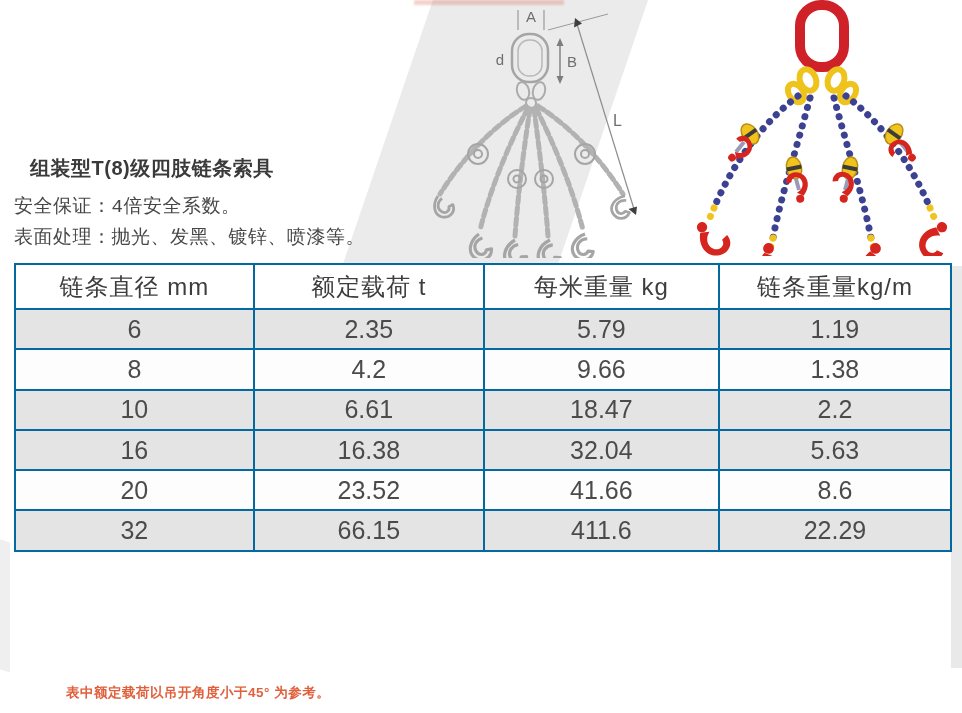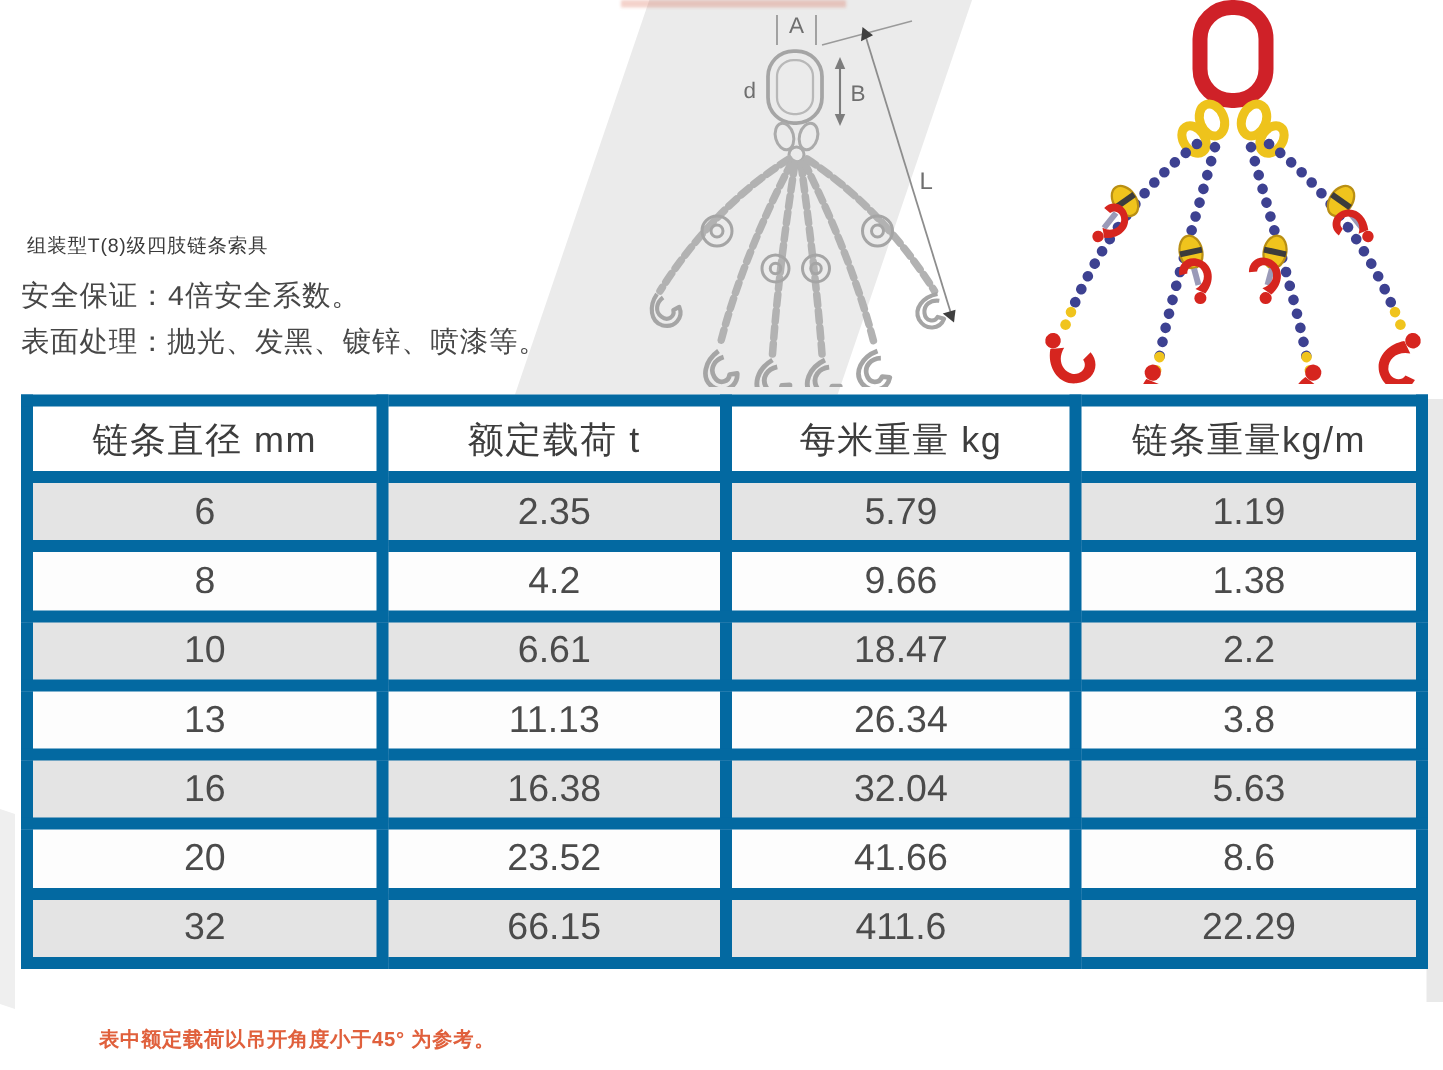--- a/index.html
+++ b/index.html
@@ -11,30 +11,30 @@
   
   .wm{position:absolute;z-index:0;}
   .wm-main{left:388px;top:-18px;width:215px;height:300px;background:#ebebeb;
            transform:skewX(-17deg) rotate(2deg);}
   .wm-right{left:951px;top:266px;width:11px;height:402px;background:#e9e9e9;}
   .wm-left{left:-6px;top:540px;width:16px;height:130px;background:#efefef;transform:skewY(18deg);}
   .wm-top-remnant{left:414px;top:0;width:150px;height:5px;
                   background:rgba(214,94,70,0.28);filter:blur(1px);}
   
   .product-info{position:absolute;left:14px;top:155px;z-index:2;}
-  .product-title{font-size:13px;font-weight:400;color:#3a3a3a;margin:0 0 11px 4px;letter-spacing:.5px;}
+  .product-title{font-size:20px;font-weight:700;color:#3a3a3a;margin:0 0 11px 16px;letter-spacing:.5px;}
   .product-note{font-size:19px;color:#474747;margin:5px 0;letter-spacing:.5px;font-family:Liberation Mono, monospace;}
   
   .line-drawing{position:absolute;left:392px;top:4px;z-index:1;}
   .color-drawing{position:absolute;left:676px;top:0px;z-index:1;}
   
   .spec-table{position:absolute;left:14px;top:263px;width:938px;z-index:2;
               border-collapse:collapse;table-layout:fixed;background:#ffffff;}
   .spec-table th,.spec-table td{
-    border:8px solid #0369a1;text-align:center;vertical-align:middle;padding:0;}
+    border:2px solid #0369a1;text-align:center;vertical-align:middle;padding:0;}
   .spec-table thead th{height:43px;font-size:24px;font-weight:400;color:#3d3d3d;background:#ffffff;letter-spacing:1px;}
   .spec-table td{height:38.3px;font-size:25px;color:#4b4b4b;background:#fdfdfd;}
   .spec-table tr.shaded td{background:#e4e4e4;}
   
   .footnote{position:absolute;left:66px;top:684px;z-index:2;
             font-size:13.5px;font-weight:700;color:#e0603c;letter-spacing:.5px;}
   svg text{font-family:"Liberation Sans","DejaVu Sans",sans-serif;}
 </style>
 </head>
 <body>
@@ -193,26 +193,20 @@
         <td>4.2</td>
         <td>9.66</td>
         <td>1.38</td>
       </tr>
       <tr class="shaded">
         <td>10</td>
         <td>6.61</td>
         <td>18.47</td>
         <td>2.2</td>
       </tr>
-      <tr>
-        <td>13</td>
-        <td>11.13</td>
-        <td>26.34</td>
-        <td>3.8</td>
-      </tr>
       <tr class="shaded">
         <td>16</td>
         <td>16.38</td>
         <td>32.04</td>
         <td>5.63</td>
       </tr>
       <tr>
         <td>20</td>
         <td>23.52</td>
         <td>41.66</td>

